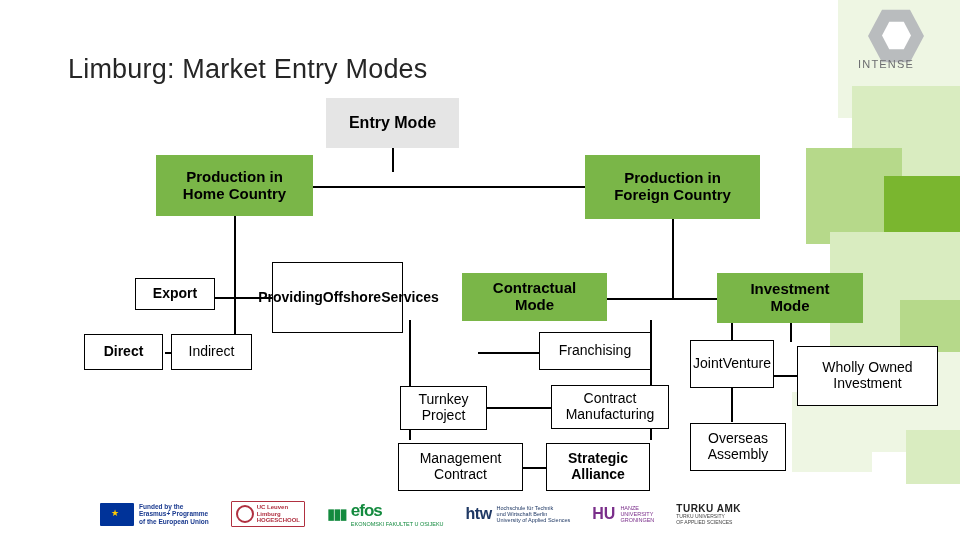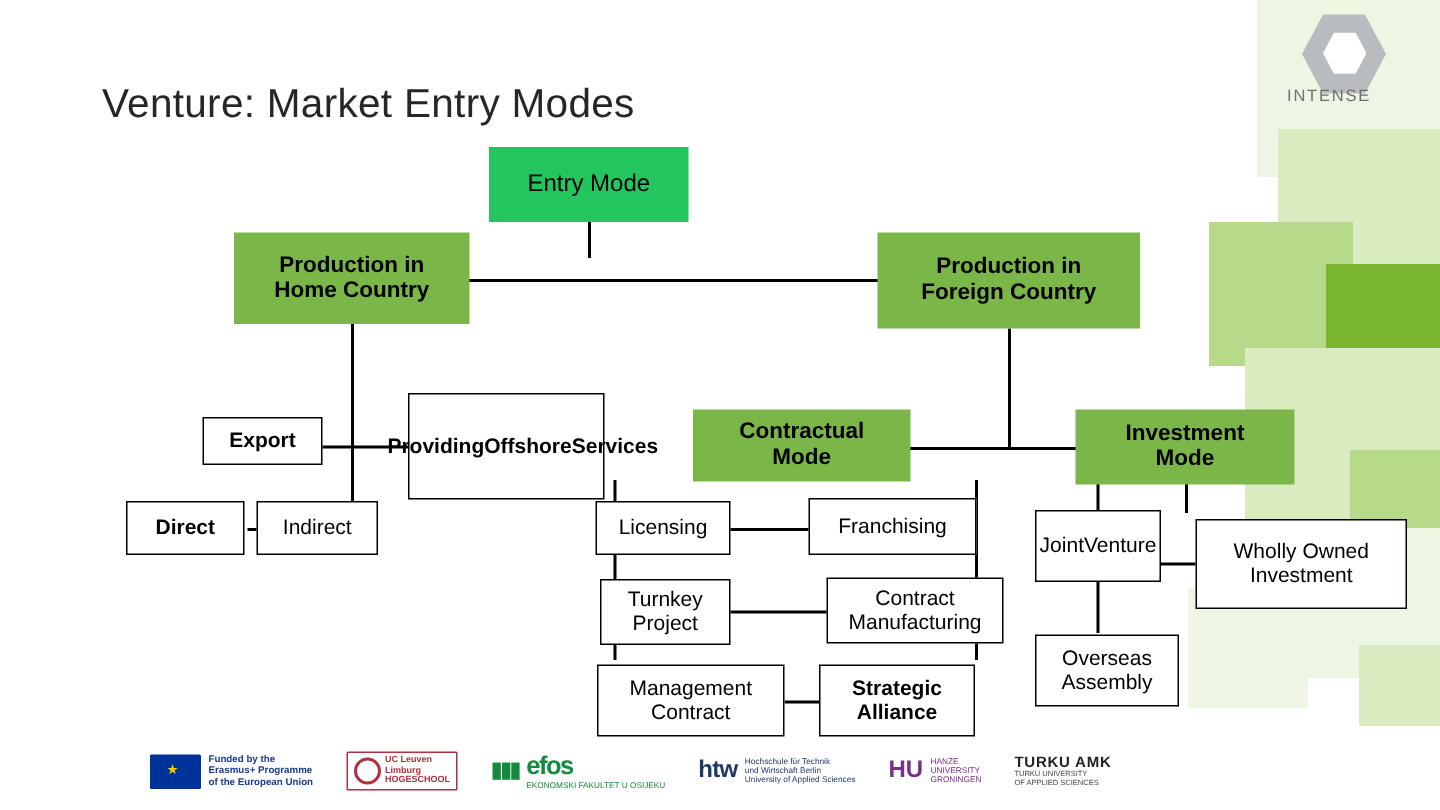--- a/index.html
+++ b/index.html
@@ -99,23 +99,23 @@
     font-size: 14px;
     padding: 1px 2px;
   }
   .node.green {
     background: #7ab648;
     border: none;
     font-weight: bold;
     font-size: 15px;
   }
   .node.amber {
-    background: #22c55e;
+    background: #e5e5e5;
     border: none;
-    font-weight: normal;
+    font-weight: bold;
     font-size: 16px;
   }
   .node.plain-bold { font-weight: bold; }
 
   .conn {
     position: absolute;
     background: #000000;
   }
   .conn.h { height: 2px; }
   .conn.v { width: 2px; }
@@ -195,21 +195,21 @@
   <div class="bg-sq pale" style="left:906px; top:430px; width:54px; height:54px;"></div>
   <div class="bg-sq vpale" style="left:792px; top:392px; width:80px; height:80px;"></div>
 </div>
 
 <div class="logo">
   <div class="hex"></div>
   <div class="hex-inner"></div>
   <div class="logo-text">INTENSE</div>
 </div>
 
-<div class="slide-title">Venture: Market Entry Modes</div>
+<div class="slide-title">Limburg: Market Entry Modes</div>
 
 <div class="chart">
 
   <div class="conn v" style="left:392px; top:148px; height:24px;"></div>
   <div class="conn h" style="left:234px; top:186px; width:352px;"></div>
 
   <div class="conn v" style="left:234px; top:216px; height:62px;"></div>
   <div class="conn h" style="left:200px; top:297px; width:136px;"></div>
   <div class="conn v" style="left:234px; top:278px; height:62px;"></div>
 
@@ -263,23 +263,20 @@
   </div>
 
   <div class="node" style="left:84px; top:334px; width:79px; height:36px;font-weight:bold;">
     <span>Direct</span>
   </div>
 
   <div class="node" style="left:171px; top:334px; width:81px; height:36px;">
     <span>Indirect</span>
   </div>
 
-  <div class="node" style="left:397px; top:334px; width:90px; height:36px;">
-    <span>Licensing</span>
-  </div>
 
   <div class="node" style="left:539px; top:332px; width:112px; height:38px;">
     <span>Franchising</span>
   </div>
 
   <div class="node" style="left:690px; top:340px; width:84px; height:48px; ">
     <span>Joint</span>
     <span>Venture</span>
   </div>
 

